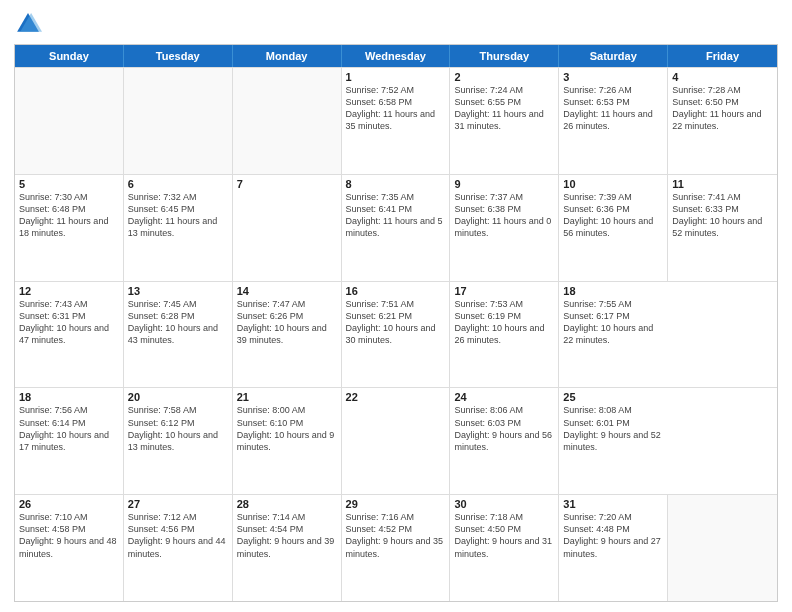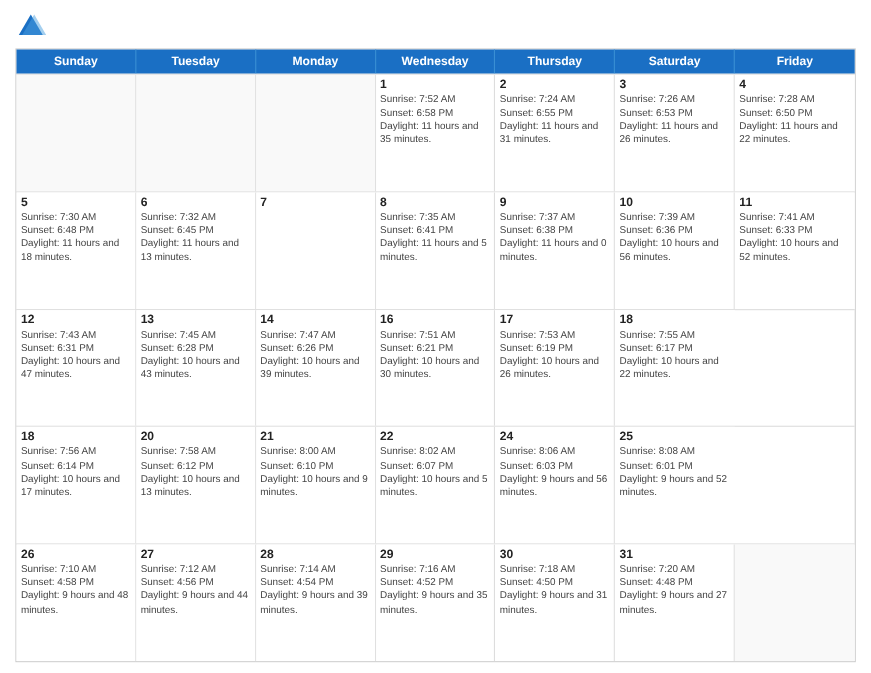--- a/index.html
+++ b/index.html
@@ -263,23 +263,20 @@
 Daylight: 10 hours and 13 minutes.</div>
           </div>
           <div class="cal-cell">
             <span class="day-num">21</span>
             <div class="cell-text">Sunrise: 8:00 AM
 Sunset: 6:10 PM
 Daylight: 10 hours and 9 minutes.</div>
           </div>
           <div class="cal-cell">
             <span class="day-num">22</span>
-            <div class="cell-text">Sunrise: 8:02 AM
-Sunset: 6:07 PM
-Daylight: 10 hours and 5 minutes.</div>
           </div>
           <div class="cal-cell">
             <span class="day-num">24</span>
             <div class="cell-text">Sunrise: 8:06 AM
 Sunset: 6:03 PM
 Daylight: 9 hours and 56 minutes.</div>
           </div>
           <div class="cal-cell">
             <span class="day-num">25</span>
             <div class="cell-text">Sunrise: 8:08 AM

